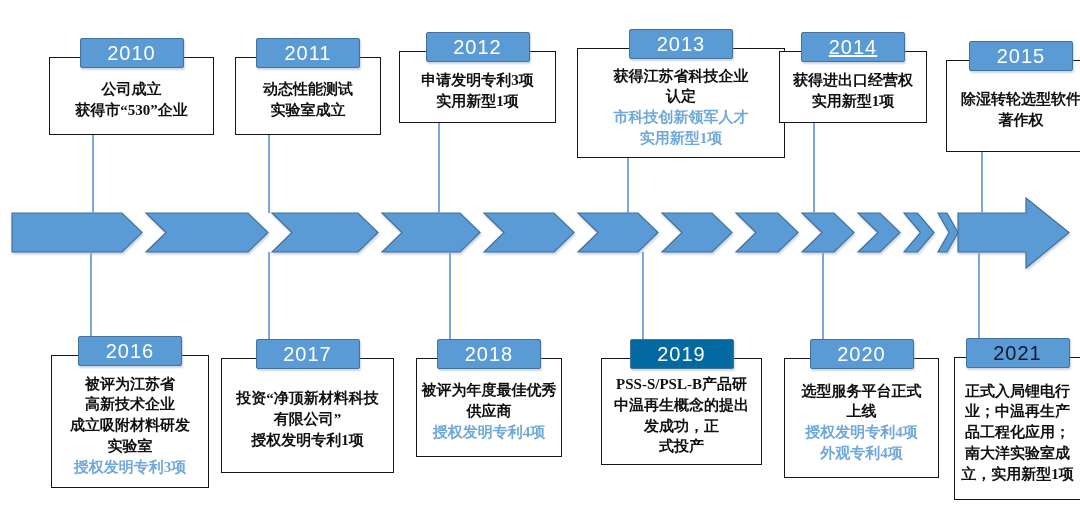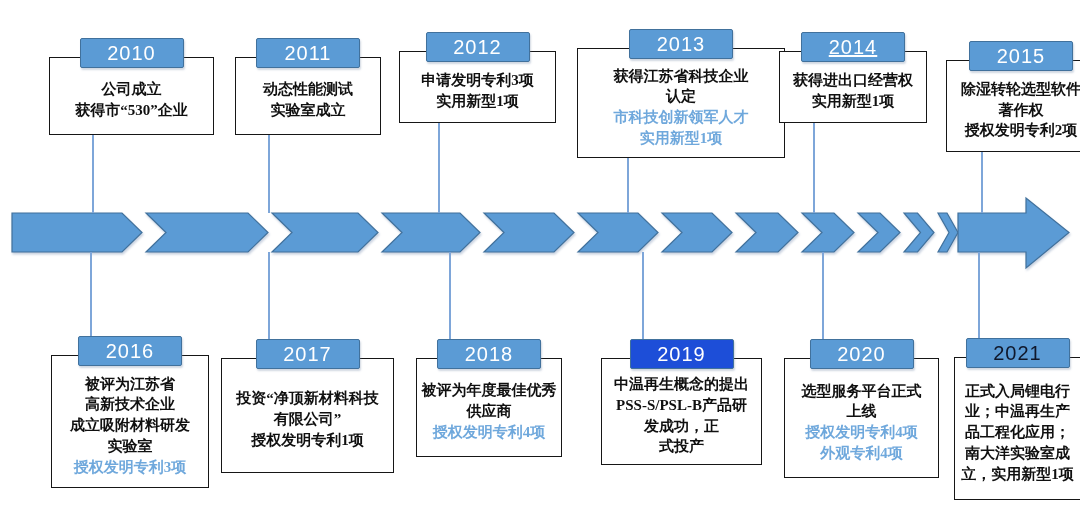--- a/index.html
+++ b/index.html
@@ -81,21 +81,20 @@
       <div class="milestone-box" style="left: 740px; top: 51px; width: 148px; height: 72px; border-color: rgb(22, 22, 22);">
         <div class="year-tab" style="background: rgb(91, 155, 213); border: 1.6px solid rgb(65, 113, 156); color: rgb(255, 255, 255); text-decoration: underline;">2014</div>
         <div class="line" style="color: rgb(16, 16, 16);">获得进出口经营权</div>
         <div class="line" style="color: rgb(16, 16, 16);">实用新型1项</div>
       </div>
       <div class="connector" style="background: rgb(126, 166, 217); left: 981px; top: 140px; height: 73px;"></div>
       <div class="milestone-box" style="left: 907px; top: 60px; width: 150px; height: 92px; border-color: rgb(22, 22, 22);">
         <div class="year-tab" style="background: rgb(91, 155, 213); border: 1.6px solid rgb(65, 113, 156); color: rgb(255, 255, 255);">2015</div>
         <div class="line" style="color: rgb(16, 16, 16);">除湿转轮选型软件</div>
         <div class="line" style="color: rgb(16, 16, 16);">著作权</div>
-        <div class="line" style="color: rgb(16, 16, 16);">授权发明专利2项</div>
       </div>
       <div class="connector" style="background: rgb(126, 166, 217); left: 90px; top: 252px; height: 103px;"></div>
       <div class="milestone-box" style="left: 12px; top: 355px; width: 158px; height: 133px; border-color: rgb(22, 22, 22);">
         <div class="year-tab" style="background: rgb(91, 155, 213); border: 1.6px solid rgb(65, 113, 156); color: rgb(255, 255, 255);">2016</div>
         <div class="line" style="color: rgb(16, 16, 16);">被评为江苏省</div>
         <div class="line" style="color: rgb(16, 16, 16);">高新技术企业</div>
         <div class="line" style="color: rgb(16, 16, 16);">成立吸附材料研发</div>
         <div class="line" style="color: rgb(16, 16, 16);">实验室</div>
         <div class="line hl" style="color: rgb(111, 168, 220);">授权发明专利3项</div>
       </div>
@@ -108,23 +107,23 @@
       </div>
       <div class="connector" style="background: rgb(126, 166, 217); left: 449px; top: 252px; height: 106px;"></div>
       <div class="milestone-box" style="left: 377px; top: 358px; width: 146px; height: 99px; border-color: rgb(22, 22, 22); text-align: right;">
         <div class="year-tab" style="background: rgb(91, 155, 213); border: 1.6px solid rgb(65, 113, 156); color: rgb(255, 255, 255);">2018</div>
         <div class="line" style="color: rgb(16, 16, 16);">被评为年度最佳优秀</div>
         <div class="line" style="color: rgb(16, 16, 16);">供应商</div>
         <div class="line hl" style="color: rgb(111, 168, 220);">授权发明专利4项</div>
       </div>
       <div class="connector" style="background: rgb(126, 166, 217); left: 641.5px; top: 252px; height: 106px;"></div>
       <div class="milestone-box" style="left: 562px; top: 358px; width: 161px; height: 107px; border-color: rgb(22, 22, 22);">
-        <div class="year-tab" style="background: #1d4ed8; border: 1.6px solid rgb(65, 113, 156); color: rgb(255, 255, 255);">2019</div>
+        <div class="year-tab" style="background: #0369a1; border: 1.6px solid rgb(65, 113, 156); color: rgb(255, 255, 255);">2019</div>
+        <div class="line" style="color: rgb(16, 16, 16);">PSS-S/PSL-B产品研</div>
         <div class="line" style="color: rgb(16, 16, 16);">中温再生概念的提出</div>
-        <div class="line" style="color: rgb(16, 16, 16);">PSS-S/PSL-B产品研</div>
         <div class="line" style="color: rgb(16, 16, 16);">发成功，正</div>
         <div class="line" style="color: rgb(16, 16, 16);">式投产</div>
       </div>
       <div class="connector" style="background: rgb(126, 166, 217); left: 821.5px; top: 252px; height: 106px;"></div>
       <div class="milestone-box" style="left: 745px; top: 358px; width: 155px; height: 120px; border-color: rgb(22, 22, 22);">
         <div class="year-tab" style="background: rgb(91, 155, 213); border: 1.6px solid rgb(65, 113, 156); color: rgb(255, 255, 255);">2020</div>
         <div class="line" style="color: rgb(16, 16, 16);">选型服务平台正式</div>
         <div class="line" style="color: rgb(16, 16, 16);">上线</div>
         <div class="line hl" style="color: rgb(111, 168, 220);">授权发明专利4项</div>
         <div class="line hl" style="color: rgb(111, 168, 220);">外观专利4项</div>

